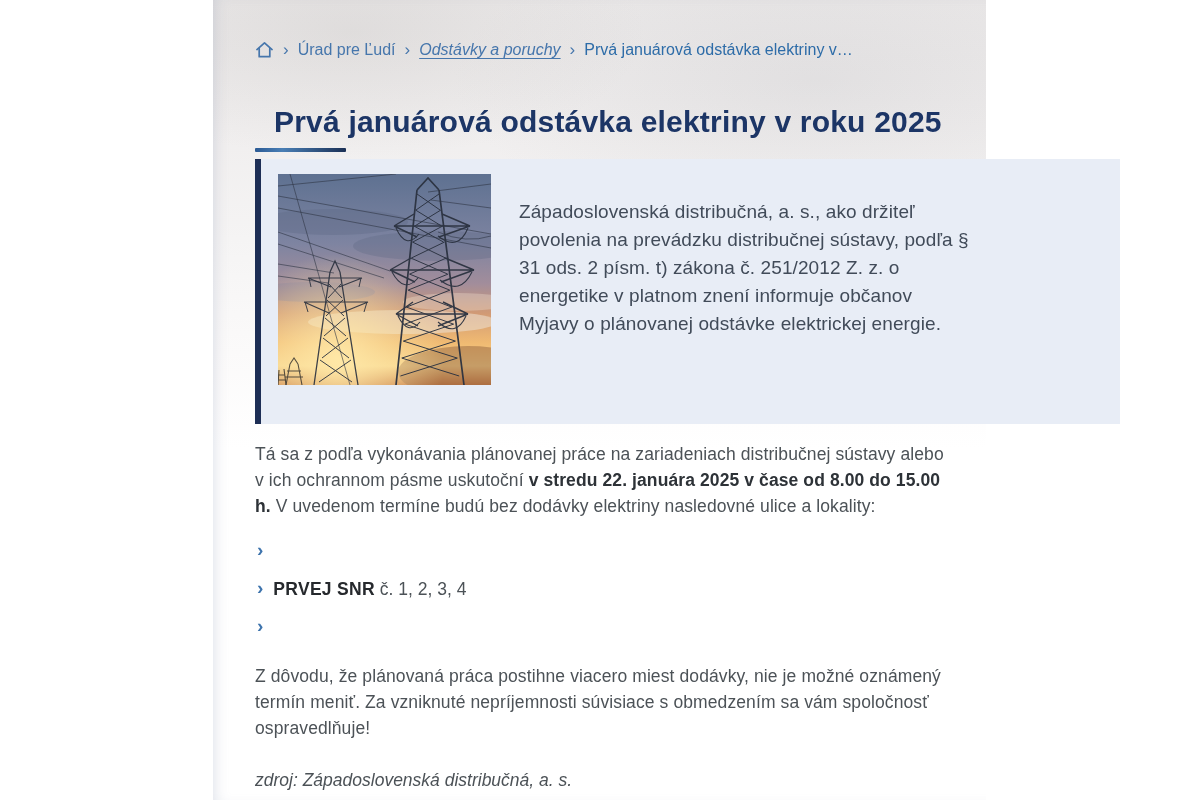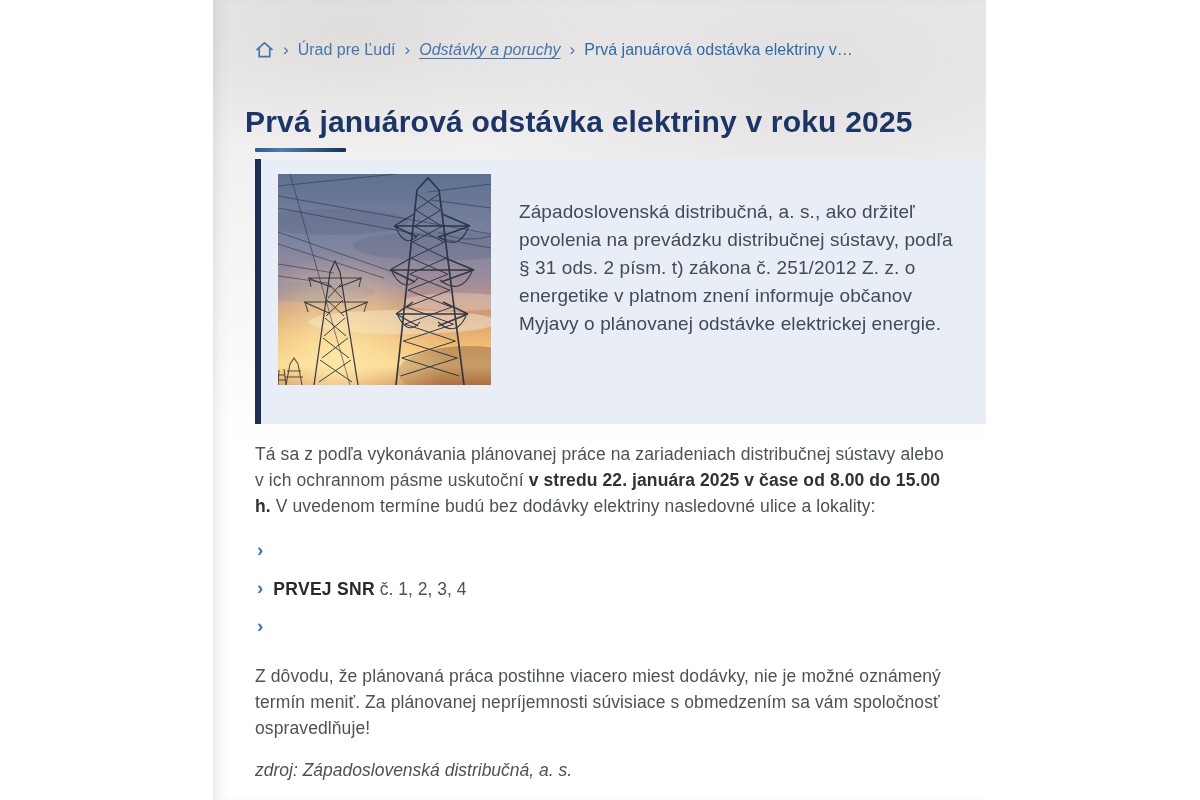--- a/index.html
+++ b/index.html
@@ -22,31 +22,31 @@
     padding:41px 16px 0 42px;
     font-size:16px;color:#4676ac;white-space:nowrap;
   }
   .crumb{color:#4676ac;text-decoration:none;cursor:pointer;text-align:center;}
   .crumb.underlined{text-decoration:underline;text-underline-offset:3px;font-style:italic;}
   .crumb.current{font-weight:400;color:#2d6ca8;cursor:default;}
   .crumb-sep{color:#4676ac;font-size:17px;line-height:1;transform:translateY(-1px);}
   .home-link{display:flex;align-items:center;cursor:pointer;}
   
   .page-title{
-    margin:44px 16px 0 32px;
+    margin:44px 16px 0 61px;
     font-size:30px;line-height:38px;font-weight:700;letter-spacing:0.2px;
     color:#1c3566;
   }
   .title-underline{
     margin:7px 0 0 42px;width:91px;height:4px;border-radius:1px;
     background:linear-gradient(90deg,#2b5a94 0%,#4a7fb5 30%,#1b3055 100%);
   }
   
   .intro-box{
-    margin:7px 0 0 42px;width:731px;box-sizing:border-box;
+    margin:7px 0 0 42px;width:865px;box-sizing:border-box;
     background:#e8edf6;border-left:6px solid #1d2e55;
     padding:15px 22px 35px 17px;
     display:flex;align-items:flex-start;gap:28px;
   }
   .intro-photo{flex:0 0 auto;display:block;}
   .intro-text{
     font-size:19px;line-height:28px;color:#414b59;letter-spacing:0.1px;
     padding-top:5px;max-width:452px;
   }
   
@@ -58,21 +58,21 @@
   .body-par b{color:#2d3237;}
   .street-list{margin:22px 0 0 0;padding:0;list-style:none;}
   .street-item{
     display:flex;align-items:baseline;gap:10px;
     margin:0 0 18px 2px;font-size:17.5px;line-height:20px;color:#4c5257;
   }
   .street-bullet{color:#3e74ad;font-size:19px;font-weight:700;transform:translateY(-1px);}
   .street-name{font-weight:700;color:#26292d;letter-spacing:0.3px;}
   .closing-par{margin-top:26px;}
   .source-line{
-    margin:18px 0 0 0;font-size:17.5px;line-height:22px;color:#4c5257;font-style:italic;
+    margin:28px 0 0 0;font-size:17.5px;line-height:22px;color:#4c5257;font-style:italic;
   }
 </style>
 </head>
 <body>
 
 <div class="page-column">
 
   <nav class="breadcrumb">
     <span class="home-link">
       <span style="display:flex;">
@@ -157,18 +157,18 @@
       </li>
       <li class="street-item">
         <span class="street-bullet">›</span>
         <span><span class="street-name">PRVEJ SNR</span> <span>č. 1, 2, 3, 4</span></span>
       </li>
       <li class="street-item">
         <span class="street-bullet">›</span>
       </li>
     </ul>
 
-    <p class="body-par closing-par">Z dôvodu, že plánovaná práca postihne viacero miest dodávky, nie je možné oznámený termín meniť. Za plánovanej nepríjemnosti súvisiace s obmedzením sa vám spoločnosť ospravedlňuje!</p>
+    <p class="body-par closing-par">Z dôvodu, že plánovaná práca postihne viacero miest dodávky, nie je možné oznámený termín meniť. Za vzniknuté nepríjemnosti súvisiace s obmedzením sa vám spoločnosť ospravedlňuje!</p>
 
     <p class="source-line">zdroj: Západoslovenská distribučná, a. s.</p>
   </div>
 
 </div>
 
 </body></html>

